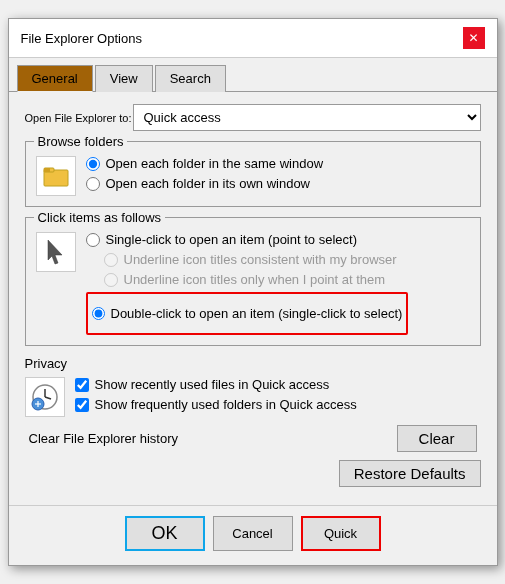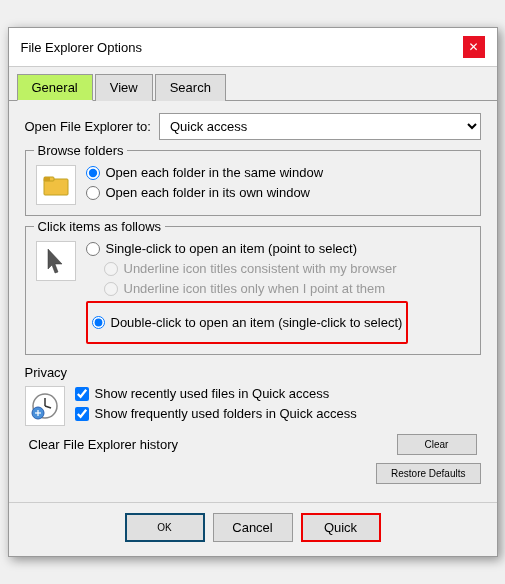--- a/index.html
+++ b/index.html
@@ -55,35 +55,35 @@
       background: #e0e0e0;
       border: 1px solid #999;
       border-bottom: none;
       cursor: pointer;
       font-size: 13px;
       margin-right: 2px;
       position: relative;
       top: 1px;
     }
     .tab.active {
-      background: #bef264;
+      background: #a16207;
       border-bottom: 1px solid #f0f0f0;
       z-index: 1;
     }
     .content {
       padding: 12px 16px;
     }
     .row-section {
       display: flex;
       align-items: center;
       margin-bottom: 10px;
     }
     .row-label {
-      font-size: 13px;
-      margin-right: 8px;
+      font-size: 11px;
+      margin-right: 1px;
       white-space: nowrap;
     }
     .dropdown-wrapper {
       flex: 1;
     }
     select {
       width: 100%;
       padding: 4px 6px;
       font-size: 13px;
       border: 1px solid #999;
@@ -193,39 +193,39 @@
       margin-top: 8px;
       padding: 0 4px;
     }
     .restore-row {
       display: flex;
       justify-content: flex-end;
       margin-top: 8px;
     }
     .btn {
       padding: 4px 14px;
-      font-size: 10px;
+      font-size: 15px;
       background: #e0e0e0;
       border: 1px solid #999;
       cursor: pointer;
       min-width: 80px;
     }
     .footer {
       display: flex;
       justify-content: center;
       gap: 8px;
       padding: 10px 16px 14px 16px;
       border-top: 1px solid #ccc;
       margin-top: 6px;
     }
     .btn-ok {
-      border: 2px solid #0c4a6e;
+      border: 2px solid #0ea5e9;
       padding: 5px 20px;
       background: #e0e0e0;
-      font-size: 10px;
+      font-size: 18px;
       cursor: pointer;
       min-width: 80px;
     }
     .btn-cancel {
       padding: 5px 14px;
       background: #e0e0e0;
       border: 1px solid #999;
       font-size: 13px;
       cursor: pointer;
       min-width: 80px;

